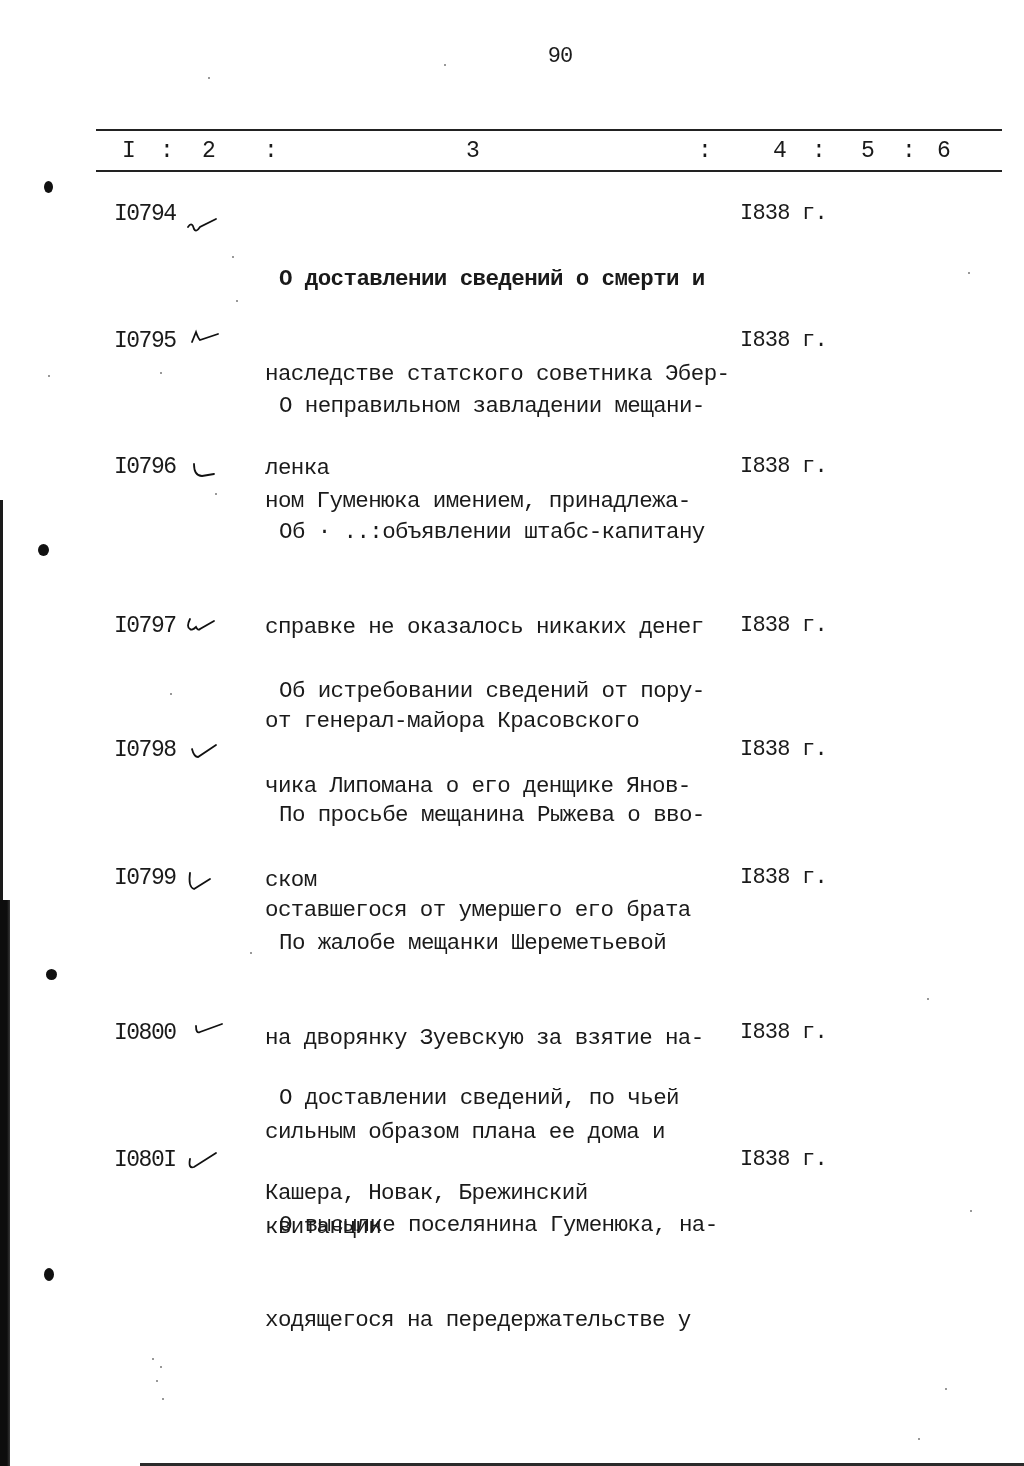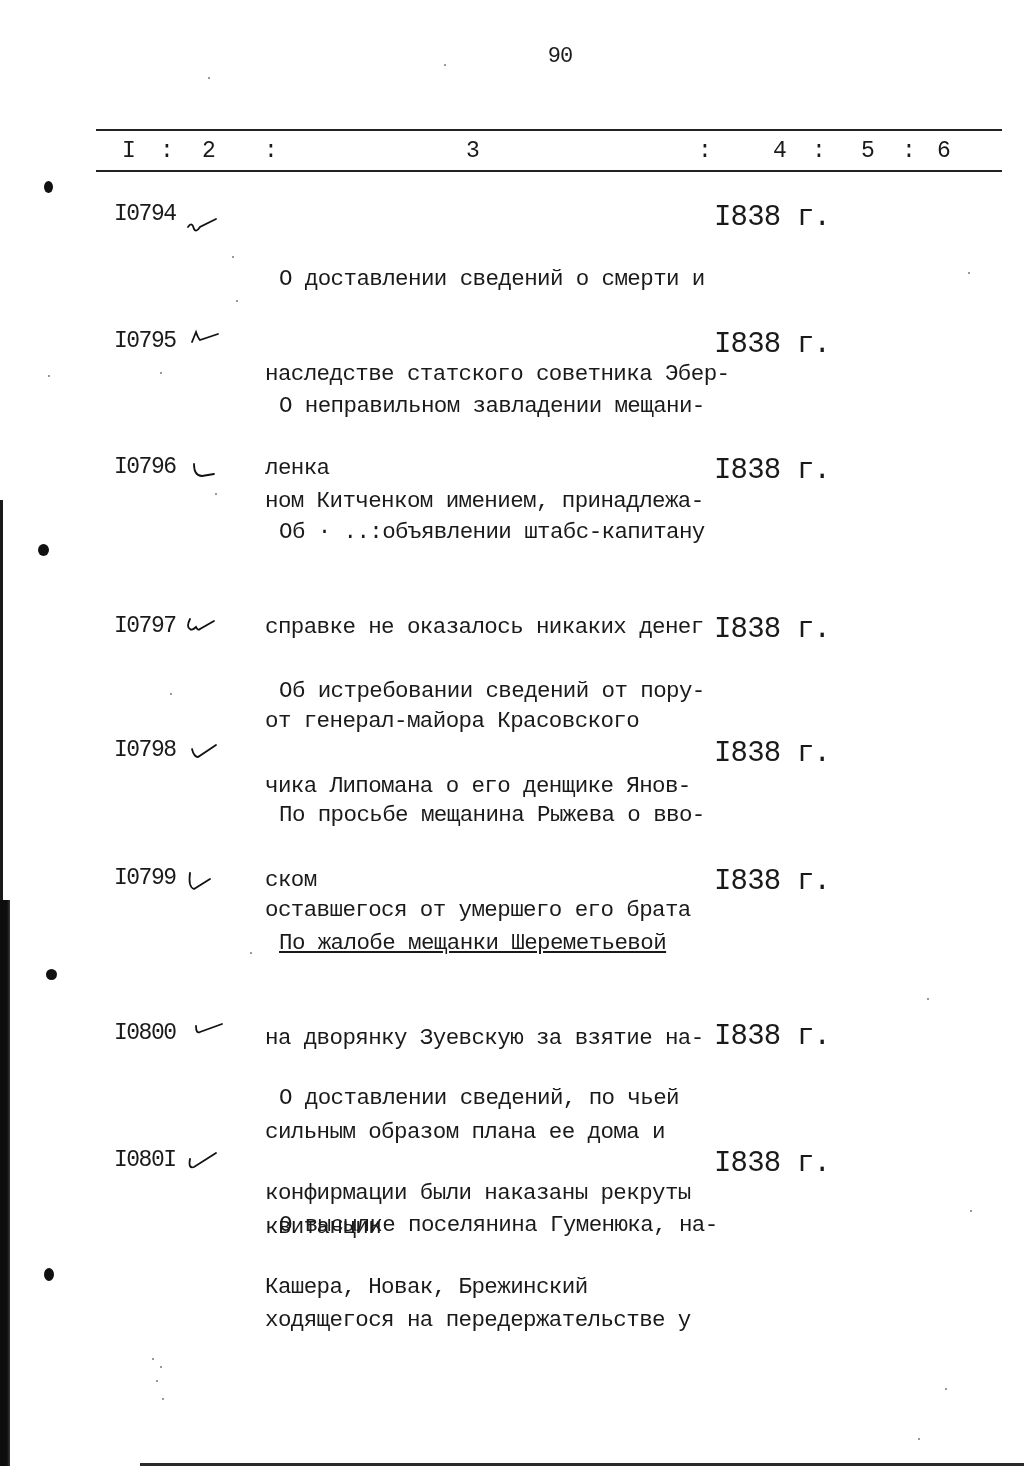--- a/index.html
+++ b/index.html
@@ -93,23 +93,23 @@
       left: 265px;
       top: 0;
       width: 470px;
       font-size: 22.5px;
       line-height: 31.5px;
       letter-spacing: -0.6px;
       white-space: pre;
     }
     .entry .year {
       position: absolute;
-      left: 714px;
-      top: 0;
-      font-size: 29px;
+      left: 740px;
+      top: 0;
+      font-size: 22px;
       letter-spacing: -0.8px;
     }
     .dot {
       position: absolute;
       background: #111;
       border-radius: 50%;
     }
     .speck {
       position: absolute;
       width: 2px;
@@ -168,37 +168,37 @@
 <div class="rule bottom"></div>
 
 <div class="entry" style="top:201px;">
   <span class="num">I0794</span>
   <span class="check" style="left:186px;top:14px;">
     <svg width="34" height="22" viewBox="0 0 34 22">
         <path d="M2 12 Q6 6 8 14 Q10 18 14 12 L30 4" stroke="#111" stroke-width="1.8" fill="none" stroke-linecap="round"></path>
       </svg>
   </span>
   <div class="desc">
-    <div style="padding-left:14px;">О доставлении сведений о смерти и</div>
+    <div style="padding-left:14px;font-weight:bold;">О доставлении сведений о смерти и</div>
     <div>наследстве статского советника Эбер-</div>
     <div>ленка</div>
   </div>
   <span class="year">I838 г.</span>
 </div>
 
 <div class="entry" style="top:328px;">
   <span class="num">I0795</span>
   <span class="check" style="left:188px;top:0px;">
     <svg width="34" height="22" viewBox="0 0 34 22">
         <path d="M4 14 L8 4 Q10 10 12 12 L30 6" stroke="#111" stroke-width="1.8" fill="none" stroke-linecap="round"></path>
       </svg>
   </span>
   <div class="desc">
     <div style="padding-left:14px;">О неправильном завладении мещани-</div>
-    <div>ном Китченком имением, принадлежа-</div>
+    <div>ном Гуменюка имением, принадлежа-</div>
   </div>
   <span class="year">I838 г.</span>
 </div>
 
 <div class="entry" style="top:454px;">
   <span class="num">I0796</span>
   <span class="check" style="left:190px;top:6px;">
     <svg width="34" height="22" viewBox="0 0 34 22">
         <path d="M4 4 Q4 16 12 16 L24 14" stroke="#111" stroke-width="1.8" fill="none" stroke-linecap="round"></path>
       </svg>
@@ -241,38 +241,37 @@
 </div>
 
 <div class="entry" style="top:865px;">
   <span class="num">I0799</span>
   <span class="check" style="left:186px;top:6px;">
     <svg width="34" height="22" viewBox="0 0 34 22">
         <path d="M4 2 Q2 16 8 18 L24 8" stroke="#111" stroke-width="1.8" fill="none" stroke-linecap="round"></path>
       </svg>
   </span>
   <div class="desc">
-    <div style="padding-left:14px;text-decoration:underline;">По жалобе мещанки Шереметьевой</div>
+    <div style="padding-left:14px;">По жалобе мещанки Шереметьевой</div>
     <div>на дворянку Зуевскую за взятие на-</div>
     <div>сильным образом плана ее дома и</div>
     <div>квитанции</div>
   </div>
   <span class="year">I838 г.</span>
 </div>
 
 <div class="entry" style="top:1020px;">
   <span class="num">I0800</span>
   <span class="check" style="left:194px;top:2px;">
     <svg width="34" height="22" viewBox="0 0 34 22">
         <path d="M2 4 Q2 12 6 10 L28 2" stroke="#111" stroke-width="1.8" fill="none" stroke-linecap="round"></path>
       </svg>
   </span>
   <div class="desc">
     <div style="padding-left:14px;">О доставлении сведений, по чьей</div>
-    <div>конфирмации были наказаны рекруты</div>
     <div>Кашера, Новак, Брежинский</div>
   </div>
   <span class="year">I838 г.</span>
 </div>
 
 <div class="entry" style="top:1147px;">
   <span class="num">I080I</span>
   <span class="check" style="left:186px;top:4px;">
     <svg width="34" height="22" viewBox="0 0 34 22">
         <path d="M4 8 Q2 18 8 16 L30 2" stroke="#111" stroke-width="1.8" fill="none" stroke-linecap="round"></path>

